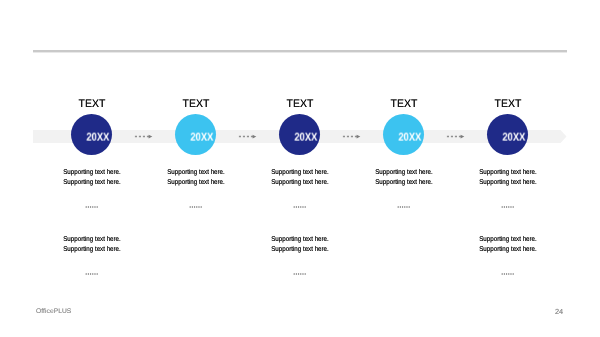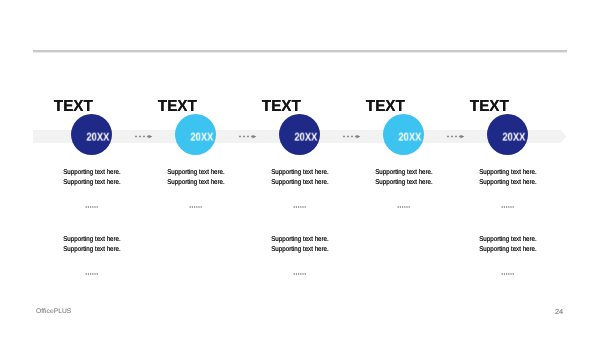--- a/index.html
+++ b/index.html
@@ -10,21 +10,21 @@
   .slide{position:relative;width:600px;height:337px;background:#fff;}
   .divider{position:absolute;left:33.2px;top:49.9px;width:534px;height:2.7px;
             background:linear-gradient(to bottom,#c9c9c9 0,#c9c9c9 1.9px,#e8e8e8 1.9px,#e8e8e8 100%);}
   .track{position:absolute;left:33.2px;top:129.7px;width:533.5px;height:13.1px;}
   .track svg{display:block;}
   .circle{position:absolute;width:41.2px;height:41.2px;border-radius:50%;
           display:flex;align-items:center;justify-content:flex-end;}
   .circle span{color:#fff;font-weight:bold;font-size:11.4px;letter-spacing:0;
                display:block;transform:scaleX(.82) translate(-0.1px,2.6px);
                will-change:transform;}
-  .toplabel{position:absolute;font-weight:bold;font-size:16px;color:#151515;text-align:left;will-change:transform;text-shadow:0 0 0.2px #151515;}
+  .toplabel{position:absolute;font-weight:normal;font-size:11px;color:#151515;text-align:center;will-change:transform;text-shadow:0 0 0.2px #151515;}
   .toplabel span{display:block;transform:scaleX(.955);}
   .supp{position:absolute;text-align:center;font-size:7px;color:#1f1f1f;white-space:nowrap;will-change:transform;text-shadow:0 0 0.25px #1f1f1f;}
   .supp span{display:block;height:10.4px;line-height:10.4px;transform:scaleX(.885);}
   .dots{position:absolute;display:block;}
   .brand{position:absolute;left:36.3px;top:307.6px;font-size:6.7px;color:#9a9a9a;letter-spacing:.05px;will-change:transform;text-shadow:0 0 .3px #9a9a9a;}
   .pageno{position:absolute;left:555px;top:307.2px;font-size:7.4px;color:#949494;will-change:transform;text-shadow:0 0 .3px #949494;}
   .arrowdash{position:absolute;}
 </style>
 </head>
 <body>

